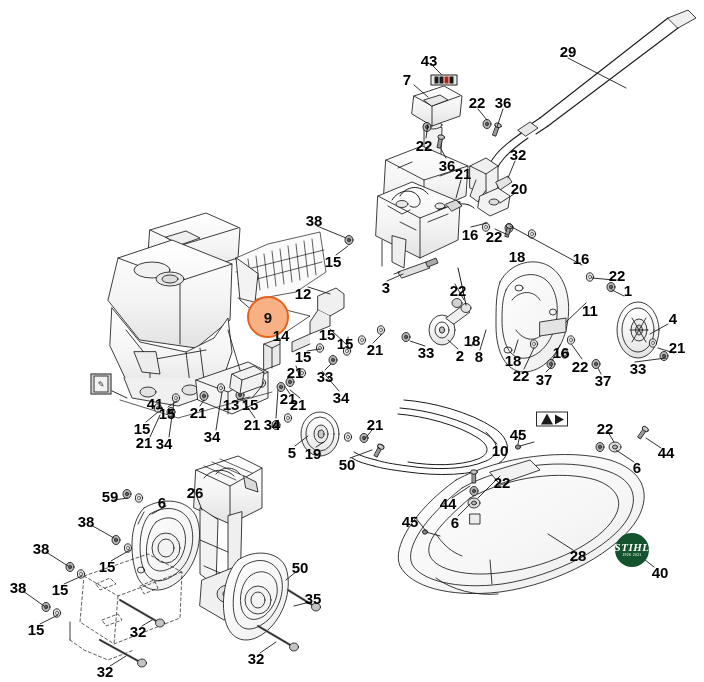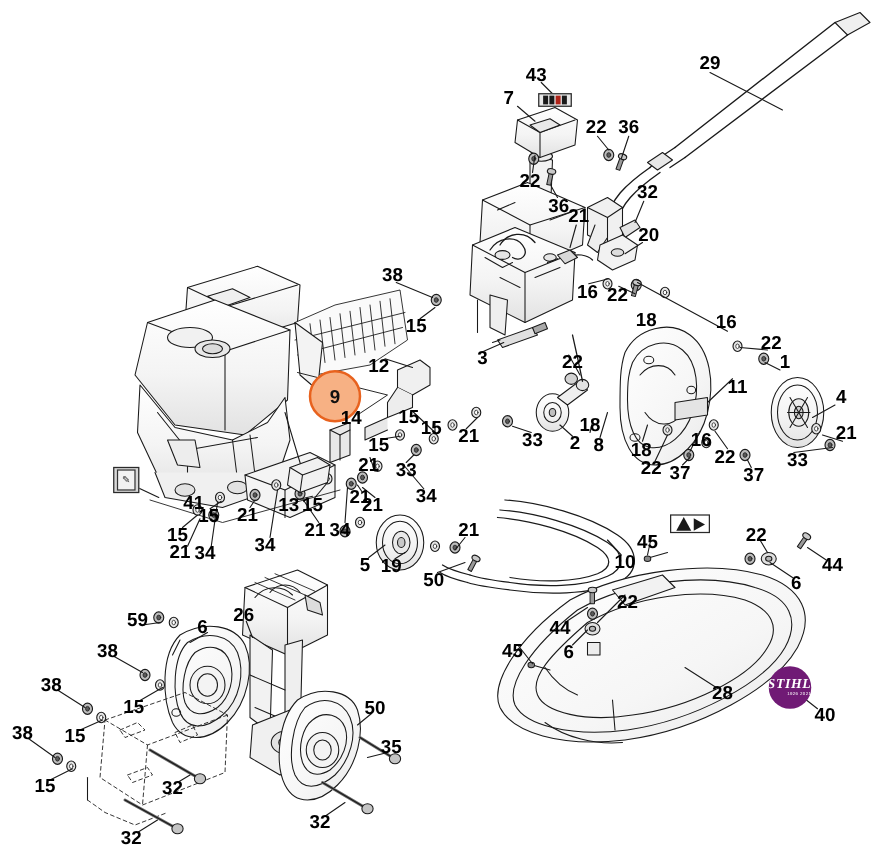--- a/index.html
+++ b/index.html
@@ -598,21 +598,21 @@
         <path d="M260 653 L276 642"></path>
         <path d="M556 422 L546 418"></path>
       </g>
     </g>
   </svg>
 
   <div class="hl-badge" id="hl-9" style="left: 268px; top: 317px; width: 38px; height: 38px; background: rgb(247, 177, 132); border: 2px solid rgb(232, 98, 30);">
     <span>9</span>
   </div>
 
-  <div class="stihl-badge" id="stihl-badge" style="left: 632px; top: 550px; width: 34px; height: 34px; background: #701a75; align-items: flex-end;">
+  <div class="stihl-badge" id="stihl-badge" style="left: 632px; top: 550px; width: 34px; height: 34px; background: #14532d;">
     <span class="stihl-word">STIHL</span>
     <span class="stihl-sub">1926 2021</span>
   </div>
 
   <div class="sticker sticker-41" id="sticker-41" style="left: 101px; top: 384px; width: 21px; height: 21px;">
     <div class="sticker-41-inner">✎</div>
   </div>
 
   <div class="sticker sticker-43" id="sticker-43" style="left: 444px; top: 80px; width: 27px; height: 11px;">
     <span class="bar43"></span>

